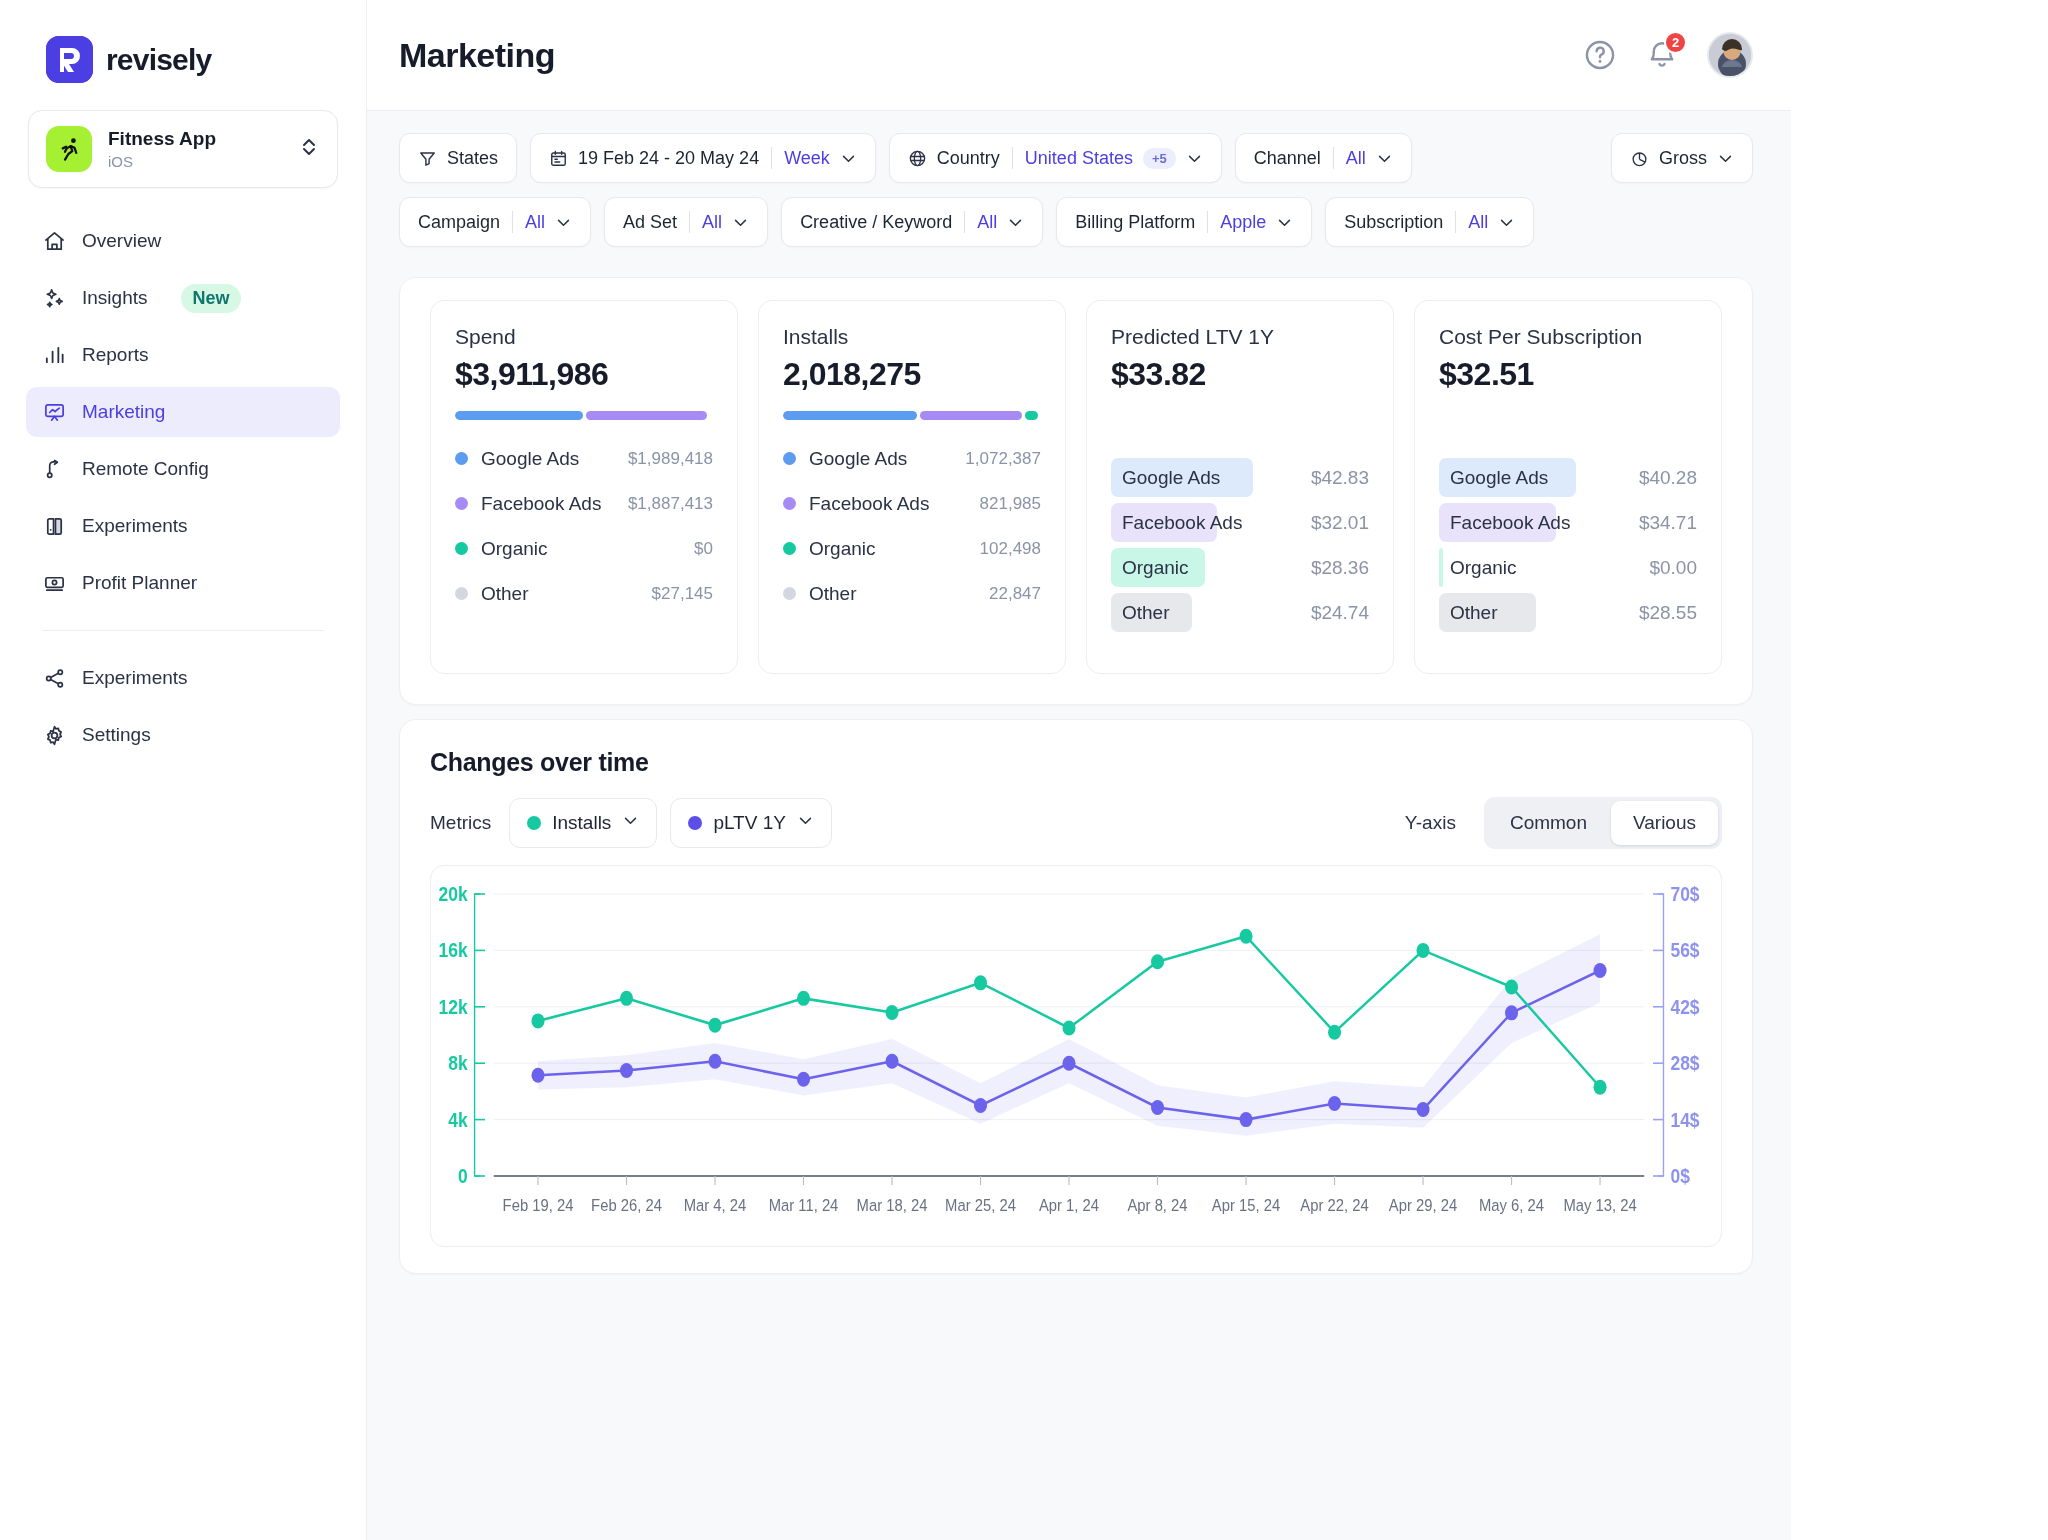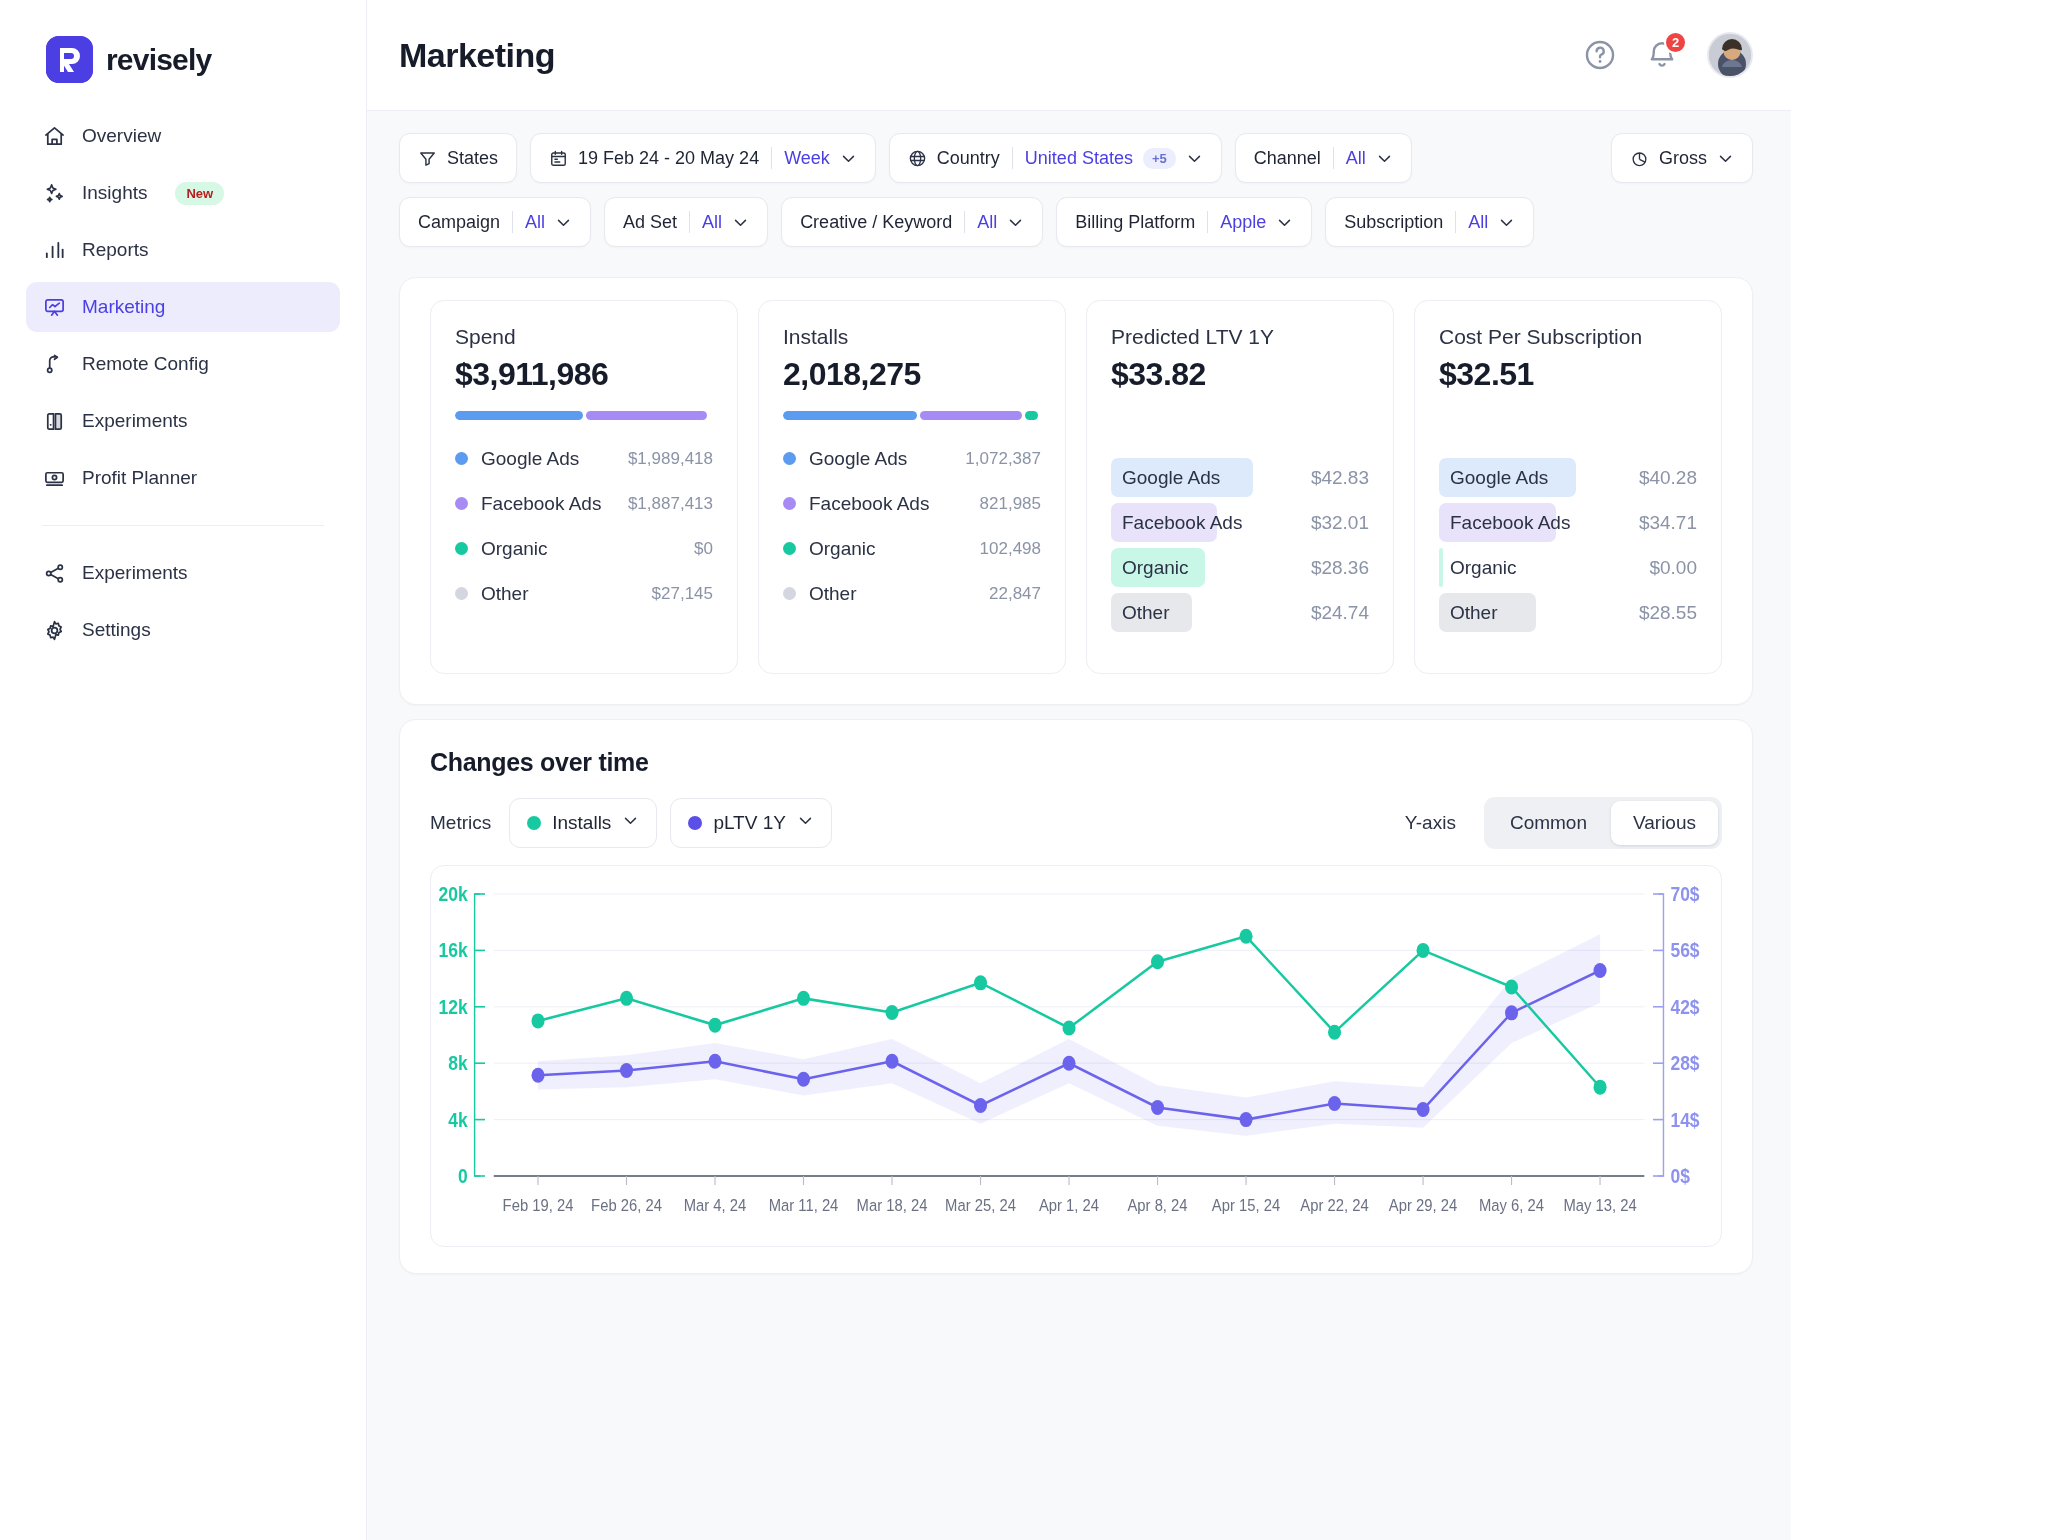--- a/index.html
+++ b/index.html
@@ -48,22 +48,22 @@
   .nav-item {
     display: flex; align-items: center; gap: 16px;
     height: 50px; padding: 0 16px; border-radius: 11px;
     font-size: 19px; color: #2b3245; cursor: pointer;
     margin-bottom: 7px;
   }
   .nav-item .ico { width: 24px; height: 24px; flex: 0 0 24px; display: flex; align-items: center; justify-content: center; }
   .nav-item.active { background: #ececfd; color: #4b3fe4; font-weight: 500; }
   .nav-item.active .ico { color: #4b3fe4; }
   .badge-new {
-    background: #d6f8e4; color: #b91c1c; font-size: 13px; font-weight: 600;
-    padding: 4px 11px; border-radius: 20px; margin-left: 12px;
+    background: #d6f8e4; color: #0f766e; font-size: 18px; font-weight: 600;
+    padding: 4px 11px; border-radius: 20px; margin-left: 18px;
   }
   .nav-sep { height: 1px; background: #eceef3; margin: 22px 16px 22px 16px; }
 
   
   .main { flex: 1 1 auto; display: flex; flex-direction: column; background: #f8f9fb; min-width: 0; }
 
   .topbar {
     height: 111px; flex: 0 0 111px; background: #fff;
     border-bottom: 1px solid #eceef3;
     display: flex; align-items: center; padding: 0 38px 0 32px;
@@ -175,20 +175,40 @@
     <div class="brand">
       <span class="brand-mark">
         <svg width="47" height="47" viewBox="0 0 47 47">
           <rect width="47" height="47" rx="13" fill="#4b3fe4"></rect>
           <path d="M14 12h12a8 8 0 0 1 0 16h-3l5 8h-6l-5-8v-5h8a3 3 0 0 0 0-6h-7v19h-4z" fill="#fff"></path>
         </svg>
       </span>
       <span class="brand-name">revisely</span>
     </div>
 
+    <div class="app-switcher">
+      <span class="app-icon">
+        <svg width="27" height="27" viewBox="0 0 24 24" fill="none" stroke="#111" stroke-width="2" stroke-linecap="round" stroke-linejoin="round">
+          <circle cx="15.5" cy="4.2" r="2.1" fill="#111" stroke="none"></circle>
+          <path d="M8 21l3-5 3.5-2.5L13 9l-3.5 2L8 14"></path>
+          <path d="M13 9l3.5 1.5L18 15"></path>
+          <path d="M6 11l3-1.5"></path>
+        </svg>
+      </span>
+      <span class="app-meta">
+        <span class="app-name" style="display:block">Fitness App</span>
+        <span class="app-platform" style="display:block">iOS</span>
+      </span>
+      <span class="chev-updown">
+        <svg width="20" height="24" viewBox="0 0 20 24" fill="none" stroke="#2b3245" stroke-width="2" stroke-linecap="round" stroke-linejoin="round">
+          <polyline points="5,10 10,5 15,10"></polyline>
+            <polyline points="5,14 10,19 15,14"></polyline>
+        </svg>
+      </span>
+    </div>
 
     <nav class="nav">
 
       <div class="nav-item">
         <span class="ico">
           <svg width="23" height="23" viewBox="0 0 24 24" fill="none" stroke="currentColor" stroke-width="1.8" stroke-linecap="round" stroke-linejoin="round">
             <path d="M3 10.5 12 3l9 7.5"></path>
               <path d="M5 9.5V20h14V9.5"></path>
               <path d="M9.5 20v-5h5v5"></path>
           </svg>

